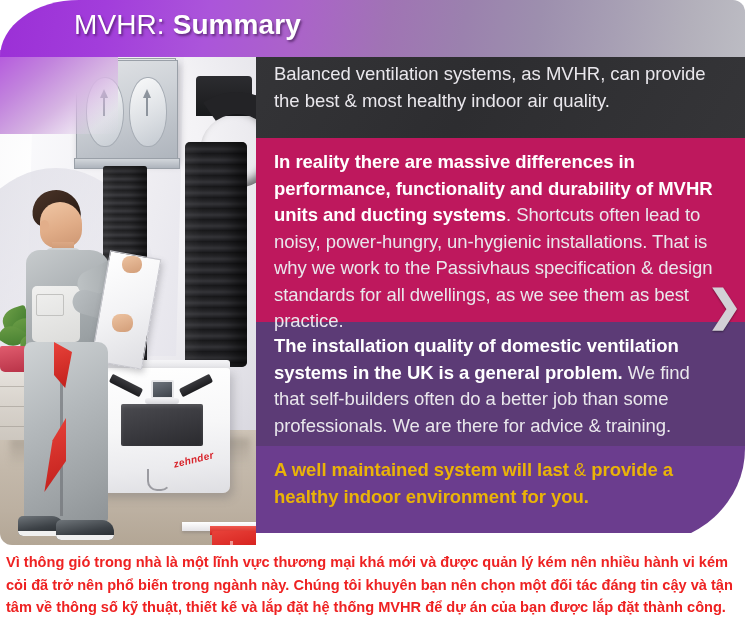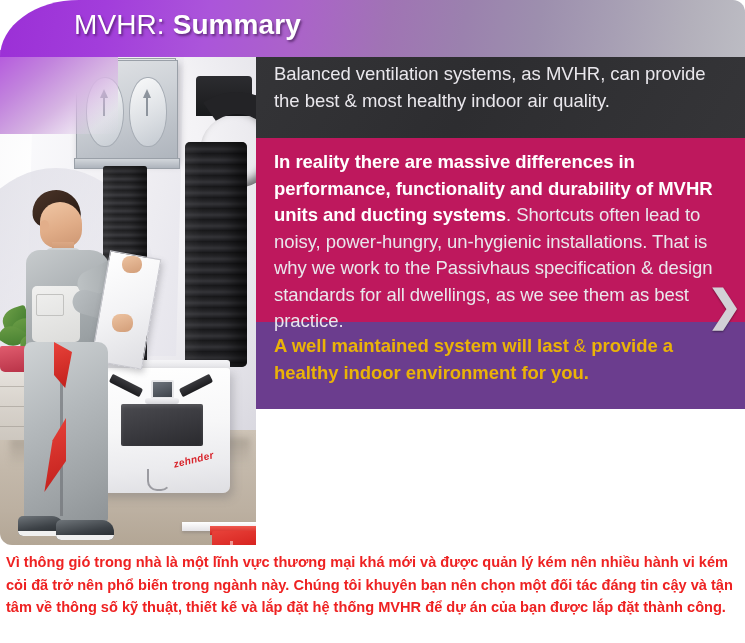--- a/index.html
+++ b/index.html
@@ -528,20 +528,25 @@
         <span>Balanced ventilation systems, as MVHR, can provide the best &amp; most healthy indoor air quality.</span>
       </p>
     </div>
 
     <div class="block block-2">
       <p>
         <b>In reality there are massive differences in performance, functionality and durability of MVHR units and ducting systems</b><span>. Shortcuts often lead to noisy, power-hungry, un-hygienic installations. That is why we work to the Passivhaus specification &amp; design standards for all dwellings, as we see them as best practice.</span>
       </p>
     </div>
 
+    <div class="block block-3">
+      <p>
+        <b>The installation quality of domestic ventilation systems in the UK is a general problem.</b><span> We find that self-builders often do a better job than some professionals. We are there for advice &amp; training.</span>
+      </p>
+    </div>
 
     <div class="block block-4">
       <p>
         <span>A well maintained system will last</span><span class="amp"> &amp; </span><span>provide a healthy indoor environment for you.</span>
       </p>
     </div>
 
   </div>
 
   <div class="next-arrow">❯</div>

